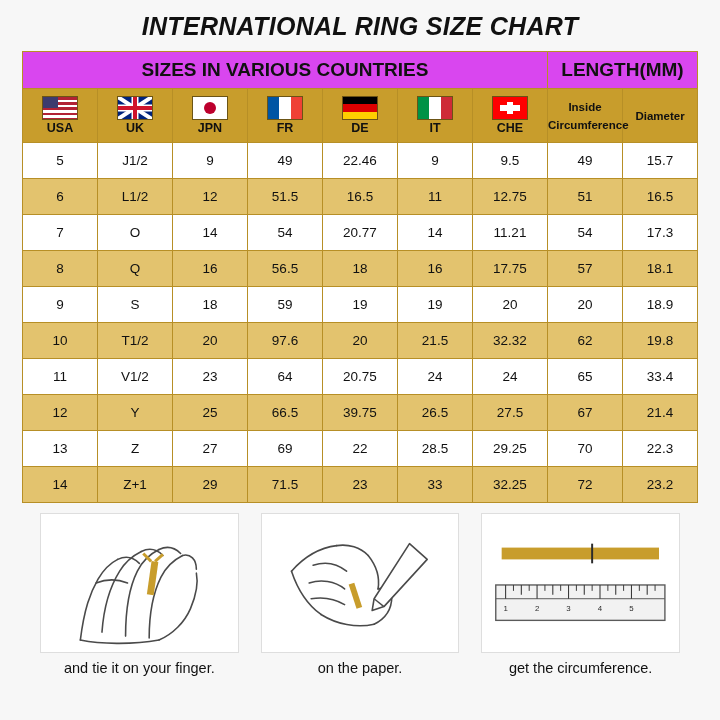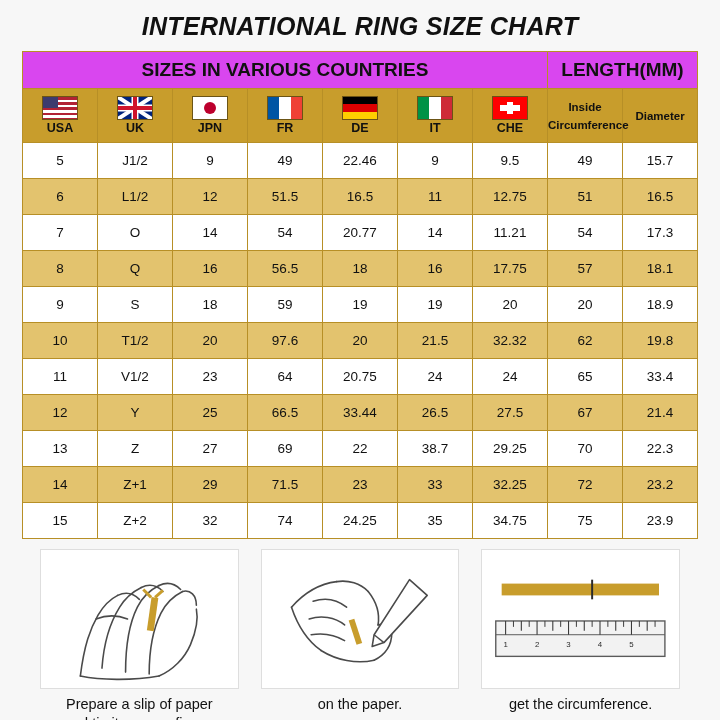--- a/index.html
+++ b/index.html
@@ -310,58 +310,47 @@
           <td>24</td>
           <td>24</td>
           <td>65</td>
           <td>33.4</td>
         </tr>
         <tr class="even">
           <td>12</td>
           <td>Y</td>
           <td>25</td>
           <td>66.5</td>
-          <td>33.44</td>
+          <td>39.75</td>
           <td>26.5</td>
           <td>27.5</td>
           <td>67</td>
           <td>21.4</td>
         </tr>
         <tr class="odd">
           <td>13</td>
           <td>Z</td>
           <td>27</td>
           <td>69</td>
           <td>22</td>
-          <td>38.7</td>
+          <td>28.5</td>
           <td>29.25</td>
           <td>70</td>
           <td>22.3</td>
         </tr>
         <tr class="even">
           <td>14</td>
           <td>Z+1</td>
           <td>29</td>
           <td>71.5</td>
           <td>23</td>
           <td>33</td>
           <td>32.25</td>
           <td>72</td>
           <td>23.2</td>
-        </tr>
-        <tr class="odd">
-          <td>15</td>
-          <td>Z+2</td>
-          <td>32</td>
-          <td>74</td>
-          <td>24.25</td>
-          <td>35</td>
-          <td>34.75</td>
-          <td>75</td>
-          <td>23.9</td>
         </tr>
       </tbody>
   </table>
 
   <div class="steps">
 
     <div class="step">
       <div class="step-img">
         <svg viewBox="0 0 200 140" width="100%" height="100%" preserveAspectRatio="xMidYMid meet">
           <g fill="none" stroke="#4a4a4a" stroke-width="1.6" stroke-linecap="round">
@@ -378,21 +367,20 @@
             <path d="M56 70 C66 66 78 66 88 70"></path>
           </g>
           <g>
             <rect x="110" y="48" width="7" height="34" fill="#c89d2c" transform="rotate(8 113 65)"></rect>
             <path d="M112 48 L104 40" stroke="#c89d2c" stroke-width="3" fill="none"></path>
             <path d="M116 48 L124 41" stroke="#c89d2c" stroke-width="3" fill="none"></path>
           </g>
         </svg>
       </div>
       <div class="step-cap">
-        <span class="l1">Prepare a slip of paper</span>
         <span class="l2">and tie it on your finger.</span>
       </div>
     </div>
 
     <div class="step">
       <div class="step-img">
         <svg viewBox="0 0 200 140" width="100%" height="100%" preserveAspectRatio="xMidYMid meet">
           <g fill="none" stroke="#4a4a4a" stroke-width="1.6" stroke-linecap="round">
             <path d="M30 58 C44 42 60 34 76 32"></path>
             <path d="M30 58 C36 76 46 92 60 102"></path>

